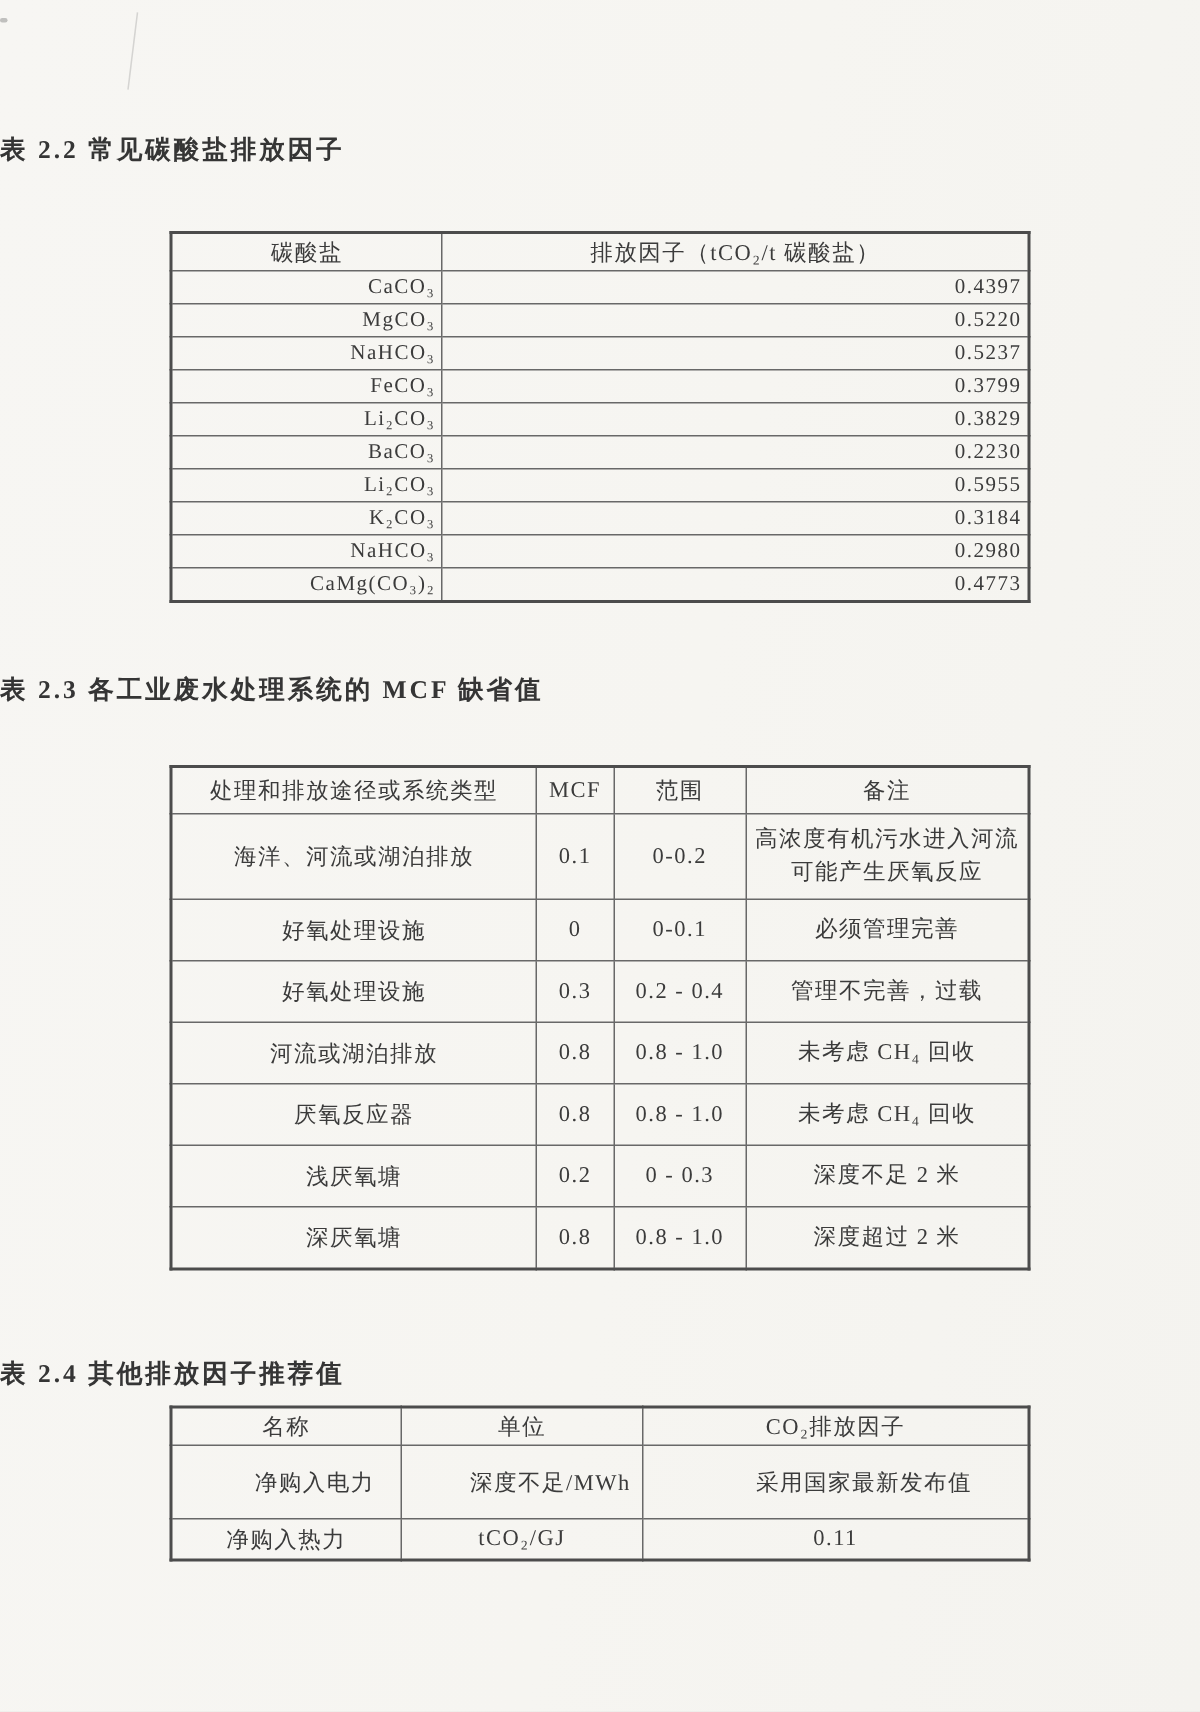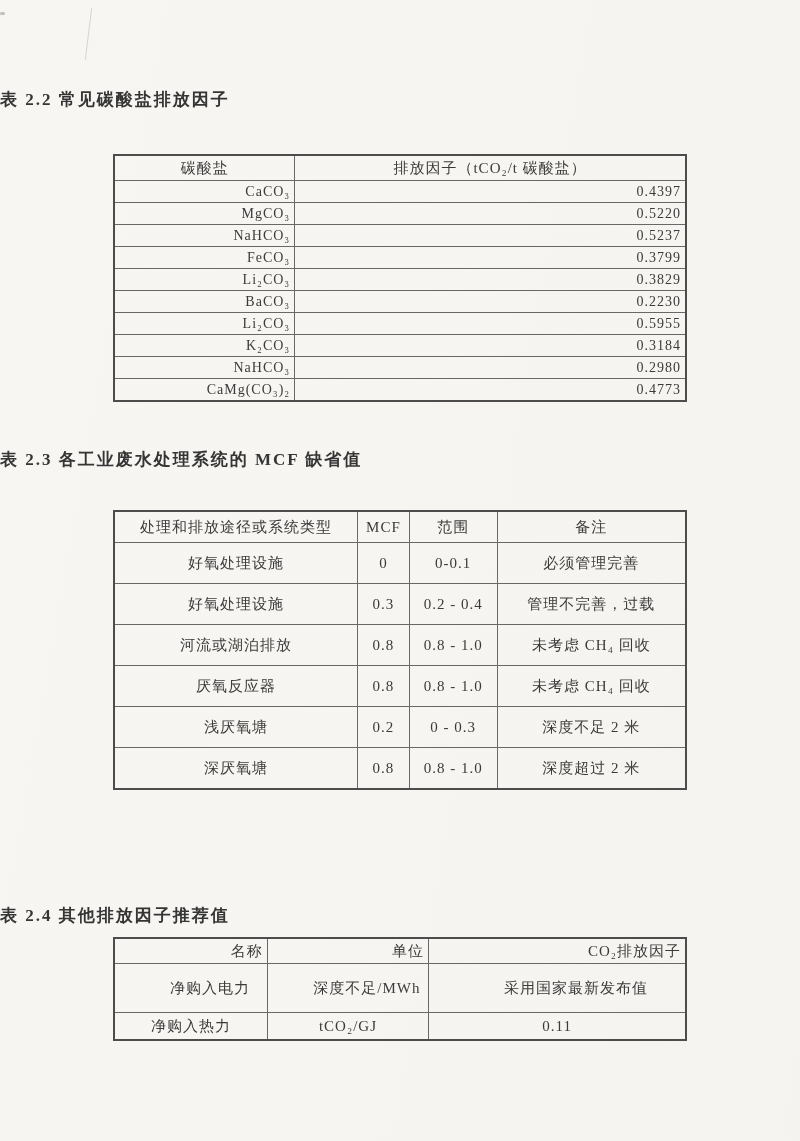--- a/index.html
+++ b/index.html
@@ -29,21 +29,21 @@
   }
   .t22{top:122px;font-size:14px;}
   .t22 th{height:24px;font-size:15px;}
   .t22 td{height:21px;text-align:right;}
   .t23{top:478px;font-size:15px;}
   .t23 th{height:30px;}
   .t23 td{height:40px;}
   .t23 tr.r-tall td{height:56px;}
   .t23 td.remark{line-height:1.5;}
   .t24{top:905px;font-size:15px;}
-  .t24 th{height:24px;text-align:right;}
+  .t24 th{height:24px;}
   .t24 td{height:26px;}
   .t24 tr.r-tall td{height:48px;padding-left:42px;}
   .mark{position:absolute;pointer-events:none;}
   .mark-scratch{left:88px;top:8px;width:1px;height:52px;background:rgba(110,110,110,.25);transform:rotate(7deg);}
   .mark-speck{left:0;top:12px;width:5px;height:3px;background:#8a8a8a;opacity:.5;border-radius:2px;}
 </style>
 </head>
 <body>
 
 <div class="sheet">
@@ -117,20 +117,26 @@
       </colgroup>
     <thead>
       <tr>
         <th>处理和排放途径或系统类型</th>
         <th>MCF</th>
         <th>范围</th>
         <th>备注</th>
       </tr>
     </thead>
     <tbody>
+      <tr class="r-tall">
+        <td>海洋、河流或湖泊排放</td>
+        <td>0.1</td>
+        <td>0-0.2</td>
+        <td class="remark">高浓度有机污水进入河流可能产生厌氧反应</td>
+      </tr>
       <tr>
         <td>好氧处理设施</td>
         <td>0</td>
         <td>0-0.1</td>
         <td class="remark">必须管理完善</td>
       </tr>
       <tr>
         <td>好氧处理设施</td>
         <td>0.3</td>
         <td>0.2 - 0.4</td>

